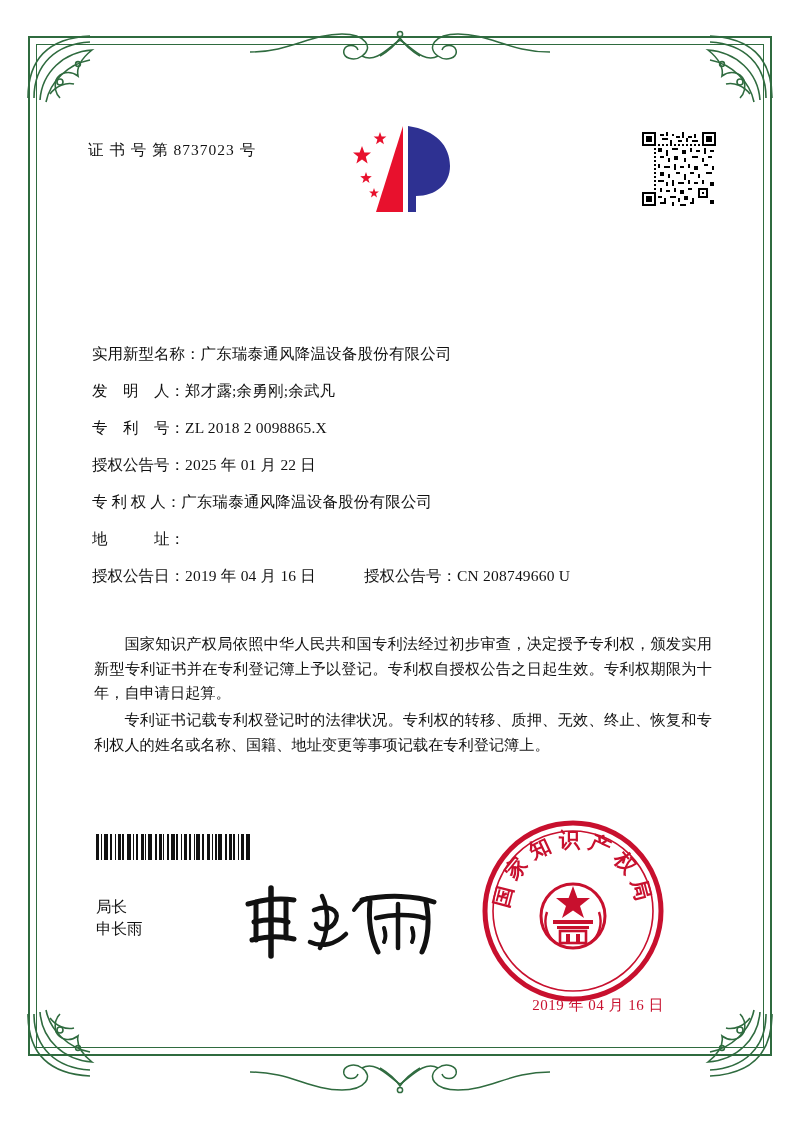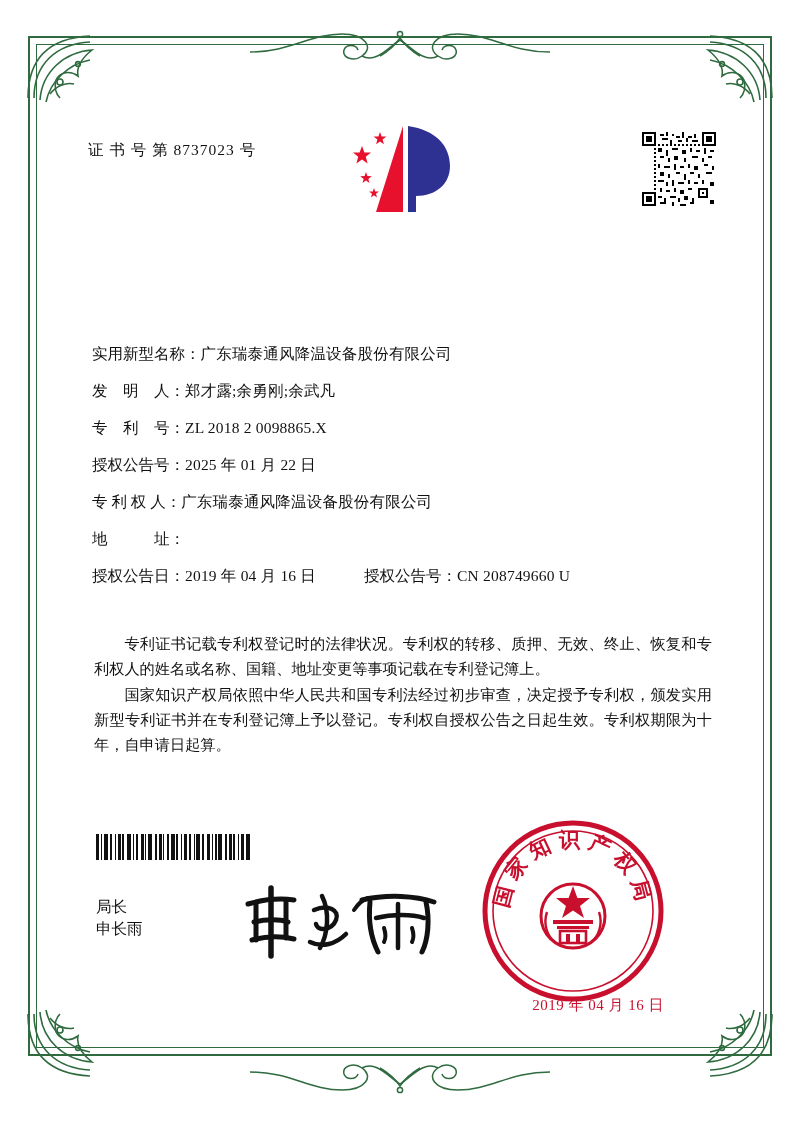--- a/index.html
+++ b/index.html
@@ -458,22 +458,22 @@
       </div>
       <div class="field-row">
         <span class="f-label">授权公告日：</span>
         <span class="f-value">2019 年 04 月 16 日</span>
         <span class="f-label-2">授权公告号：</span>
         <span class="f-value">CN 208749660 U</span>
       </div>
     </div>
 
     <div class="paragraphs">
+      <p>国家知识产权局依照中华人民共和国专利法经过初步审查，决定授予专利权，颁发实用新型专利证书并在专利登记簿上予以登记。专利权自授权公告之日起生效。专利权期限为十年，自申请日起算。</p>
       <p>专利证书记载专利权登记时的法律状况。专利权的转移、质押、无效、终止、恢复和专利权人的姓名或名称、国籍、地址变更等事项记载在专利登记簿上。</p>
-      <p>国家知识产权局依照中华人民共和国专利法经过初步审查，决定授予专利权，颁发实用新型专利证书并在专利登记簿上予以登记。专利权自授权公告之日起生效。专利权期限为十年，自申请日起算。</p>
     </div>
 
     <div class="barcode">
       <i style="width:3px"></i>
         <i style="width:2px;background:#fff"></i>
       <i style="width:1px"></i>
         <i style="width:2px;background:#fff"></i>
       <i style="width:4px"></i>
         <i style="width:2px;background:#fff"></i>
       <i style="width:2px"></i>

